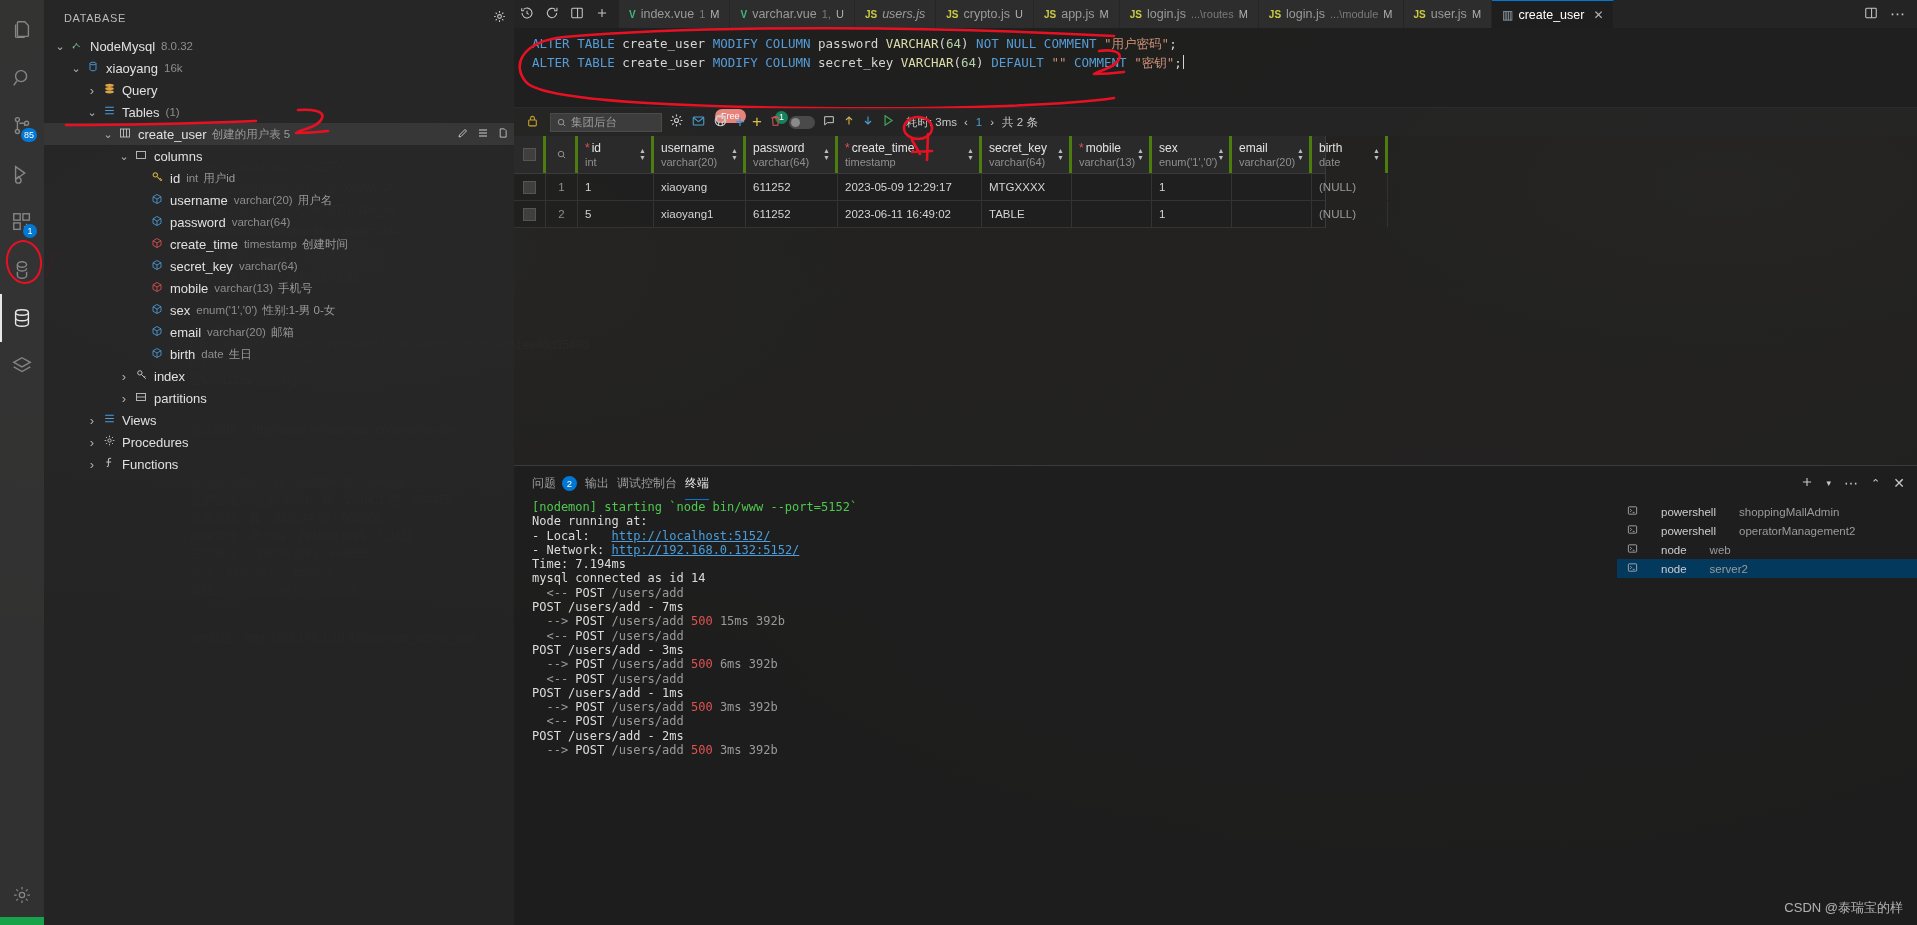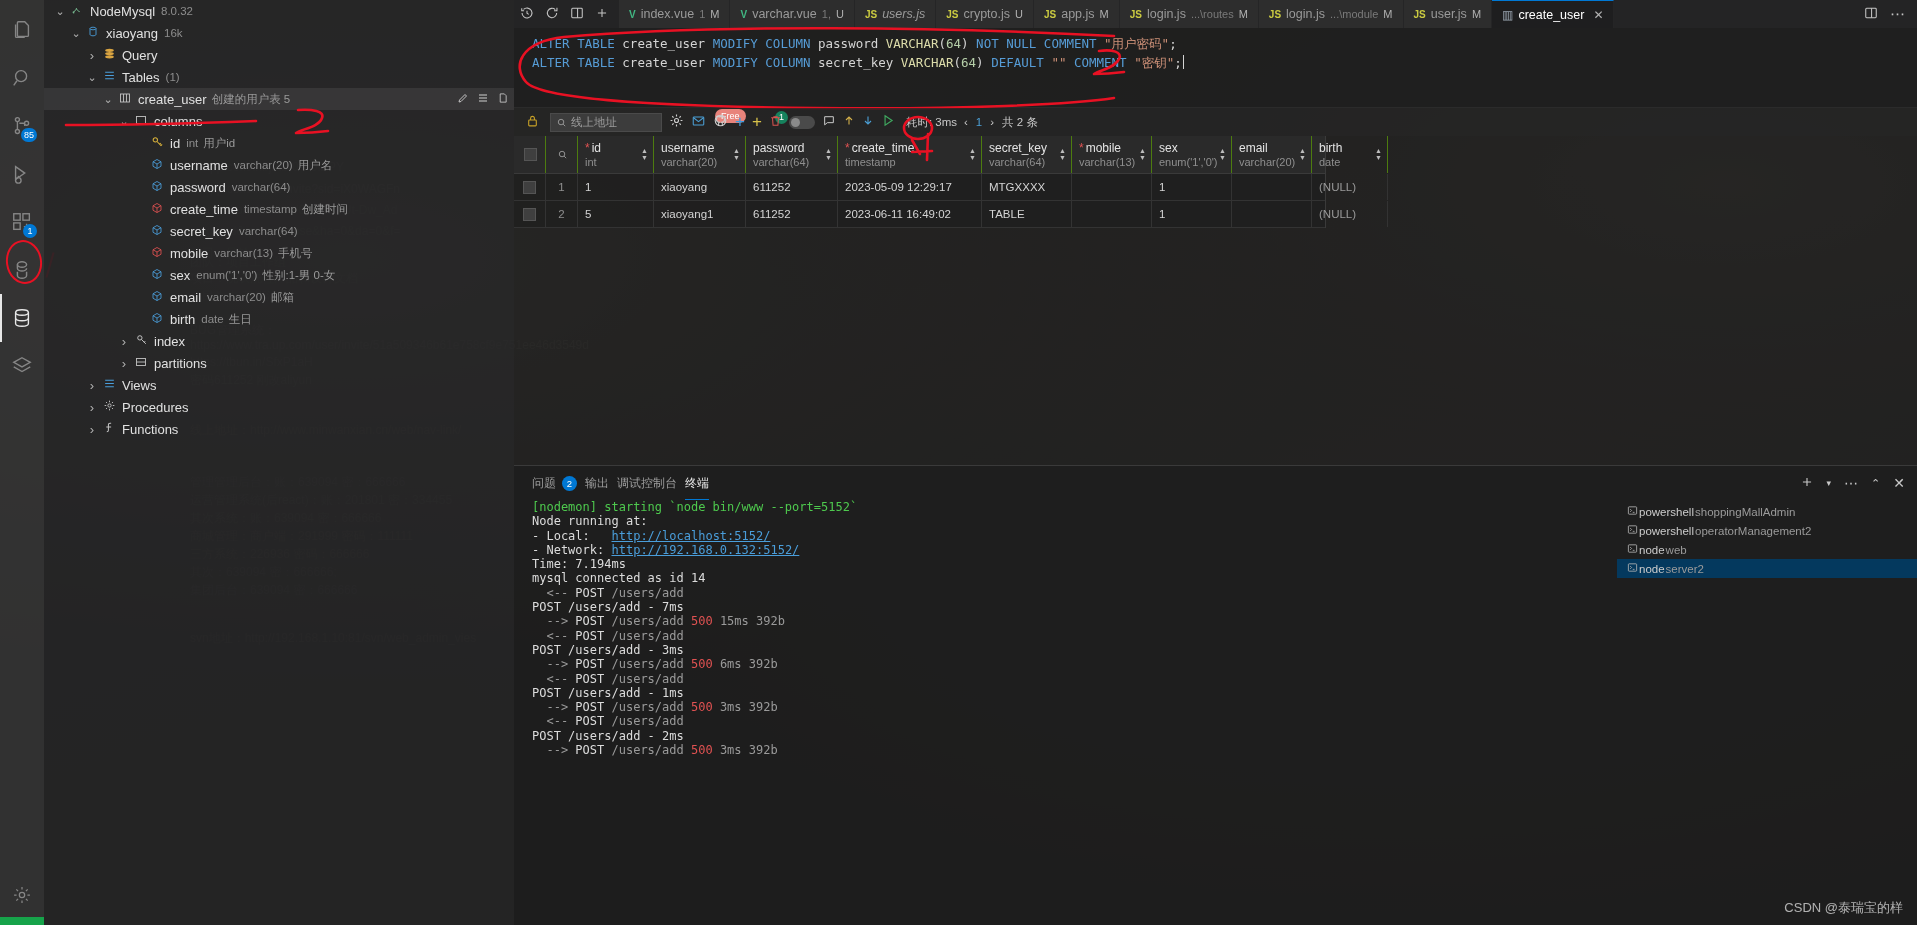--- a/index.html
+++ b/index.html
@@ -194,21 +194,21 @@
   .grid {
     background: rgba(30,30,30,0.72);
     font-size: 11.5px; color: #d4d4d4;
     width: 812px;
     border-right: 1px solid #3a3a3a;
   }
   .grid-head { display: flex; height: 38px; background: rgba(45,45,45,0.85);
     border-bottom: 1px solid #3a3a3a; }
   .gh-cell {
     display: flex; align-items: center; justify-content: space-between;
-    border-right: 1px solid #4d7c0f; padding: 0 5px 0 7px; flex: none;
+    border-right: 3px solid #4d7c0f; padding: 0 5px 0 7px; flex: none;
   }
   .gh-inner { display: flex; flex-direction: column; justify-content: center; line-height: 14px; }
   .gh-name { color: #e3e3e3; font-size: 12px; }
   .gh-name .req { color: #e05252; margin-right: 2px; }
   .gh-type { color: #8f8f8f; font-size: 11px; }
   .sorter { display: flex; flex-direction: column; gap: 1px; color: #bdbdbd; font-size: 7px; line-height: 6px; }
   .grow { display: flex; height: 27px; border-bottom: 1px solid #333333; }
   .gc {
     display: flex; align-items: center; border-right: 1px solid #333333;
     padding: 0 7px; flex: none; overflow: hidden; white-space: nowrap;
@@ -255,21 +255,21 @@
   .t-link { color: #4a9edb; text-decoration: underline; }
   .t-red { color: #e05252; }
   .t-gray { color: #9a9a9a; }
   .t-white { color: #dcdcdc; }
 
   .term-list {
     position: absolute; right: 0; top: 34px; width: 300px; bottom: 0;
     font-size: 11.5px; color: #cccccc; padding-top: 2px;
   }
   .tl-row {
-    display: flex; align-items: center; gap: 1px; height: 19px;
+    display: flex; align-items: center; gap: 23px; height: 19px;
     padding: 0 8px 0 10px; cursor: pointer;
   }
   .tl-row.active { background: #04395e; }
   .tl-ico { color: #b5b5b5; font-size: 11px; }
   .tl-sub { color: #9b9b9b; }
 
   
   .watermark {
     position: absolute; right: 14px; bottom: 8px;
     font-size: 13px; color: rgba(225,225,225,0.75);
@@ -374,20 +374,31 @@
         <circle cx="12" cy="12" r="3.2"></circle>
         <path d="M12 2.5v3M12 18.5v3M2.5 12h3M18.5 12h3M5.2 5.2l2.1 2.1M16.7 16.7l2.1 2.1M18.8 5.2l-2.1 2.1M7.3 16.7l-2.1 2.1"></path>
       </svg>
     </div>
     <div class="vscroll"></div>
   </div>
   <div class="red-circle-annot"></div>
   <div class="red-tick"></div>
 
   <div class="sidebar">
+    <div class="sidebar-header">
+      <span class="title">DATABASE</span>
+      <span class="sb-icons">
+        <span>
+          <svg width="13" height="13" viewBox="0 0 24 24" fill="none" stroke="currentColor" stroke-width="2">
+            <circle cx="12" cy="12" r="3.5"></circle>
+            <path d="M12 2v3M12 19v3M2 12h3M19 12h3M4.9 4.9l2.2 2.2M16.9 16.9l2.2 2.2M19.1 4.9l-2.2 2.2M7.1 16.9l-2.2 2.2"></path>
+          </svg>
+        </span>
+      </span>
+    </div>
     <div class="tree" id="tree-root">
         <div class="trow" style="padding-left: 8px;">
           <span class="twist" style="font-size: 11px;">⌄</span>
           <span class="ticon"><svg width="13" height="13" viewBox="0 0 24 24" fill="none" stroke="#7ec699" stroke-width="1.8">
               <path d="M3 17c4-1 6-4 7-7 1 3 3 5 6 6"></path>
               <circle cx="5" cy="18" r="1.4" fill="#7ec699" stroke="none"></circle>
             </svg></span>
           <span class="tlabel">NodeMysql</span>
           <span class="tmeta">8.0.32</span>
         </div>
@@ -685,21 +696,21 @@
         <svg width="13" height="14" viewBox="0 0 24 24" fill="none" stroke="currentColor" stroke-width="2">
           <rect x="5" y="10" width="14" height="11" rx="1.5"></rect>
             <path d="M8.5 10V7a3.5 3.5 0 0 1 7 0v3"></path>
         </svg>
       </span>
       <div class="search-box">
         <svg width="11" height="11" viewBox="0 0 24 24" fill="none" stroke="currentColor" stroke-width="2">
           <circle cx="11" cy="11" r="6"></circle>
             <path d="M15.5 15.5L20 20"></path>
         </svg>
-        <span>线上地址</span>
+        <span>集团后台</span>
       </div>
 
       <span class="tb-ico" style="position:relative;">
         <svg width="15" height="15" viewBox="0 0 24 24" fill="none" stroke="currentColor" stroke-width="1.8">
           <circle cx="12" cy="12" r="3.2"></circle>
           <path d="M12 2.5v3M12 18.5v3M2.5 12h3M18.5 12h3M5.2 5.2l2.1 2.1M16.7 16.7l2.1 2.1M18.8 5.2l-2.1 2.1M7.3 16.7l-2.1 2.1"></path>
         </svg>
         <span class="pill-free">Free</span>
       </span>
       <span class="tb-ico" style="position:relative;color:#4b9fd5;">

